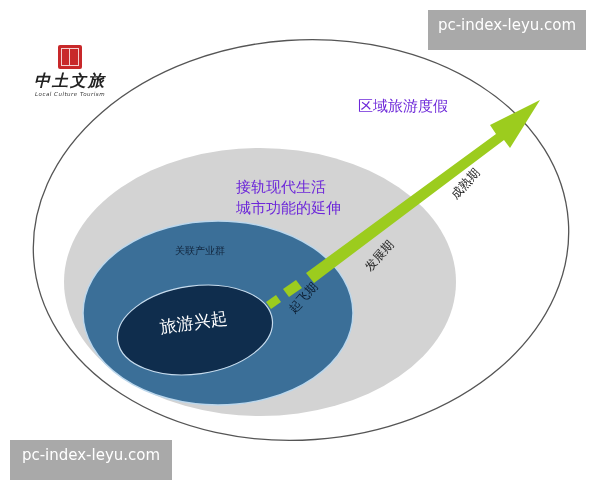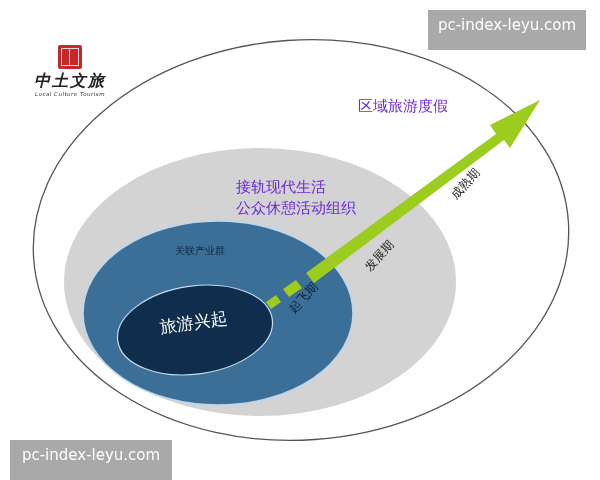--- a/index.html
+++ b/index.html
@@ -67,21 +67,21 @@
 
 <div class="watermark wm-top">pc-index-leyu.com</div>
 <div class="watermark wm-bottom">pc-index-leyu.com</div>
 
 <div class="lbl lbl-outer">
   <div>区域旅游度假</div>
 </div>
 
 <div class="lbl lbl-gray">
   <div>接轨现代生活</div>
-  <div>公众休憩活动组织</div>
+  <div>城市功能的延伸</div>
 </div>
 
 <div class="lbl lbl-blue">关联产业群</div>
 <div class="lbl lbl-core">旅游兴起</div>
 
 <div class="stage stage-qifei">起飞期</div>
 <div class="stage stage-fazhan">发展期</div>
 <div class="stage stage-chengshu">成熟期</div>
 
 </body></html>

